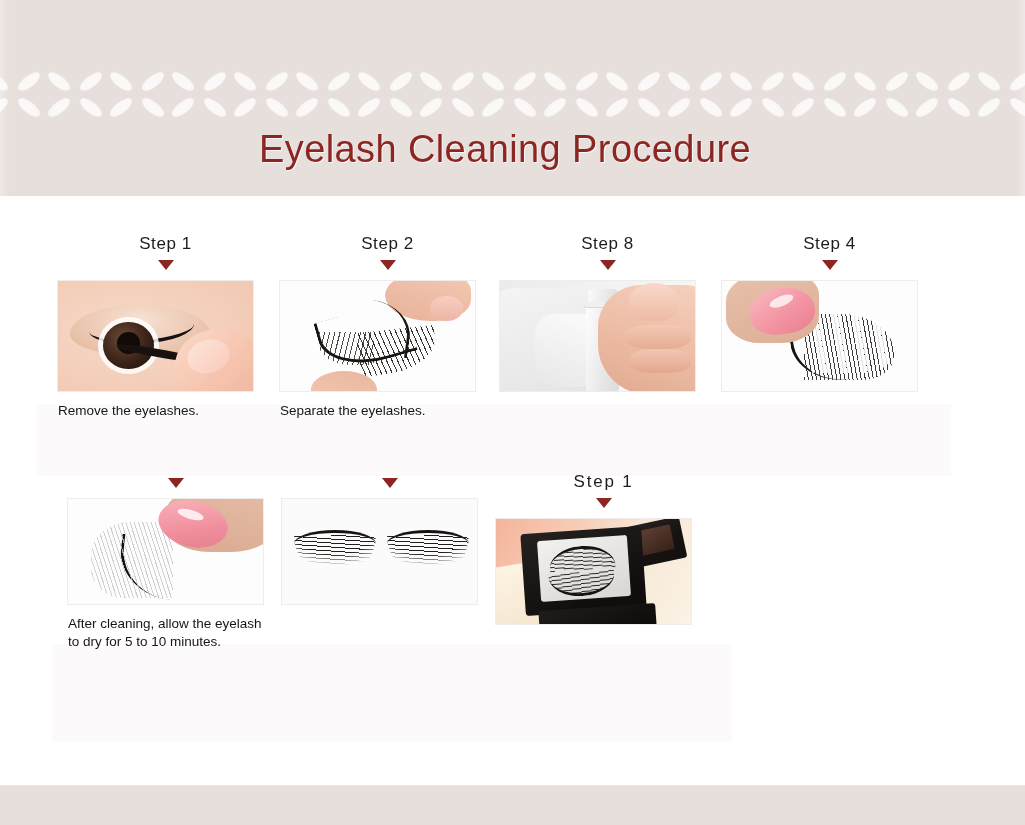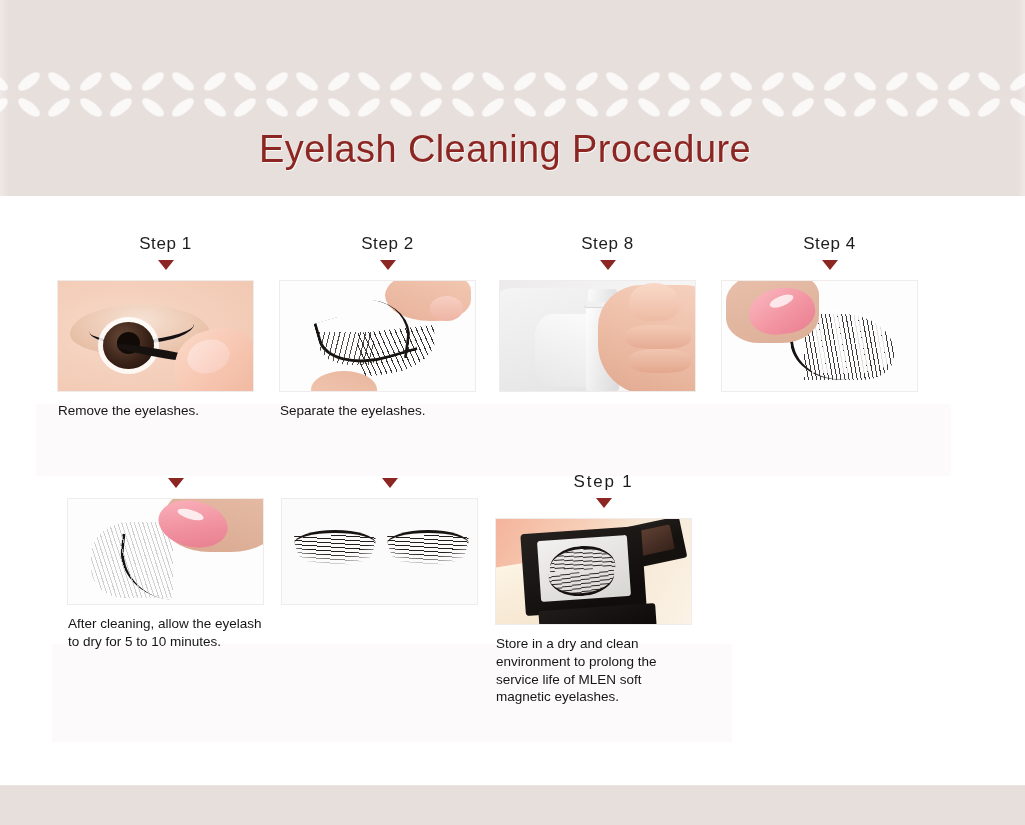--- a/index.html
+++ b/index.html
@@ -524,19 +524,18 @@
         <div class="ph p7"></div>
         <div class="p7-paper"></div>
         <div class="p7-case-lid"></div>
           <div class="p7-lid-mirror"></div>
         <div class="p7-case"></div>
           <div class="p7-tray"></div>
         <div class="p7-lash-a"></div>
           <div class="p7-lash-b"></div>
         <div class="p7-base"></div>
       </div>
-      <div class="caption">Store in a dry and clean environment to prolong the service life of MLEN soft magnetic eyelashes.</div>
     </div>
 
   </div>
 </div>
 
 <div class="footer"></div>
 
 </body></html>

